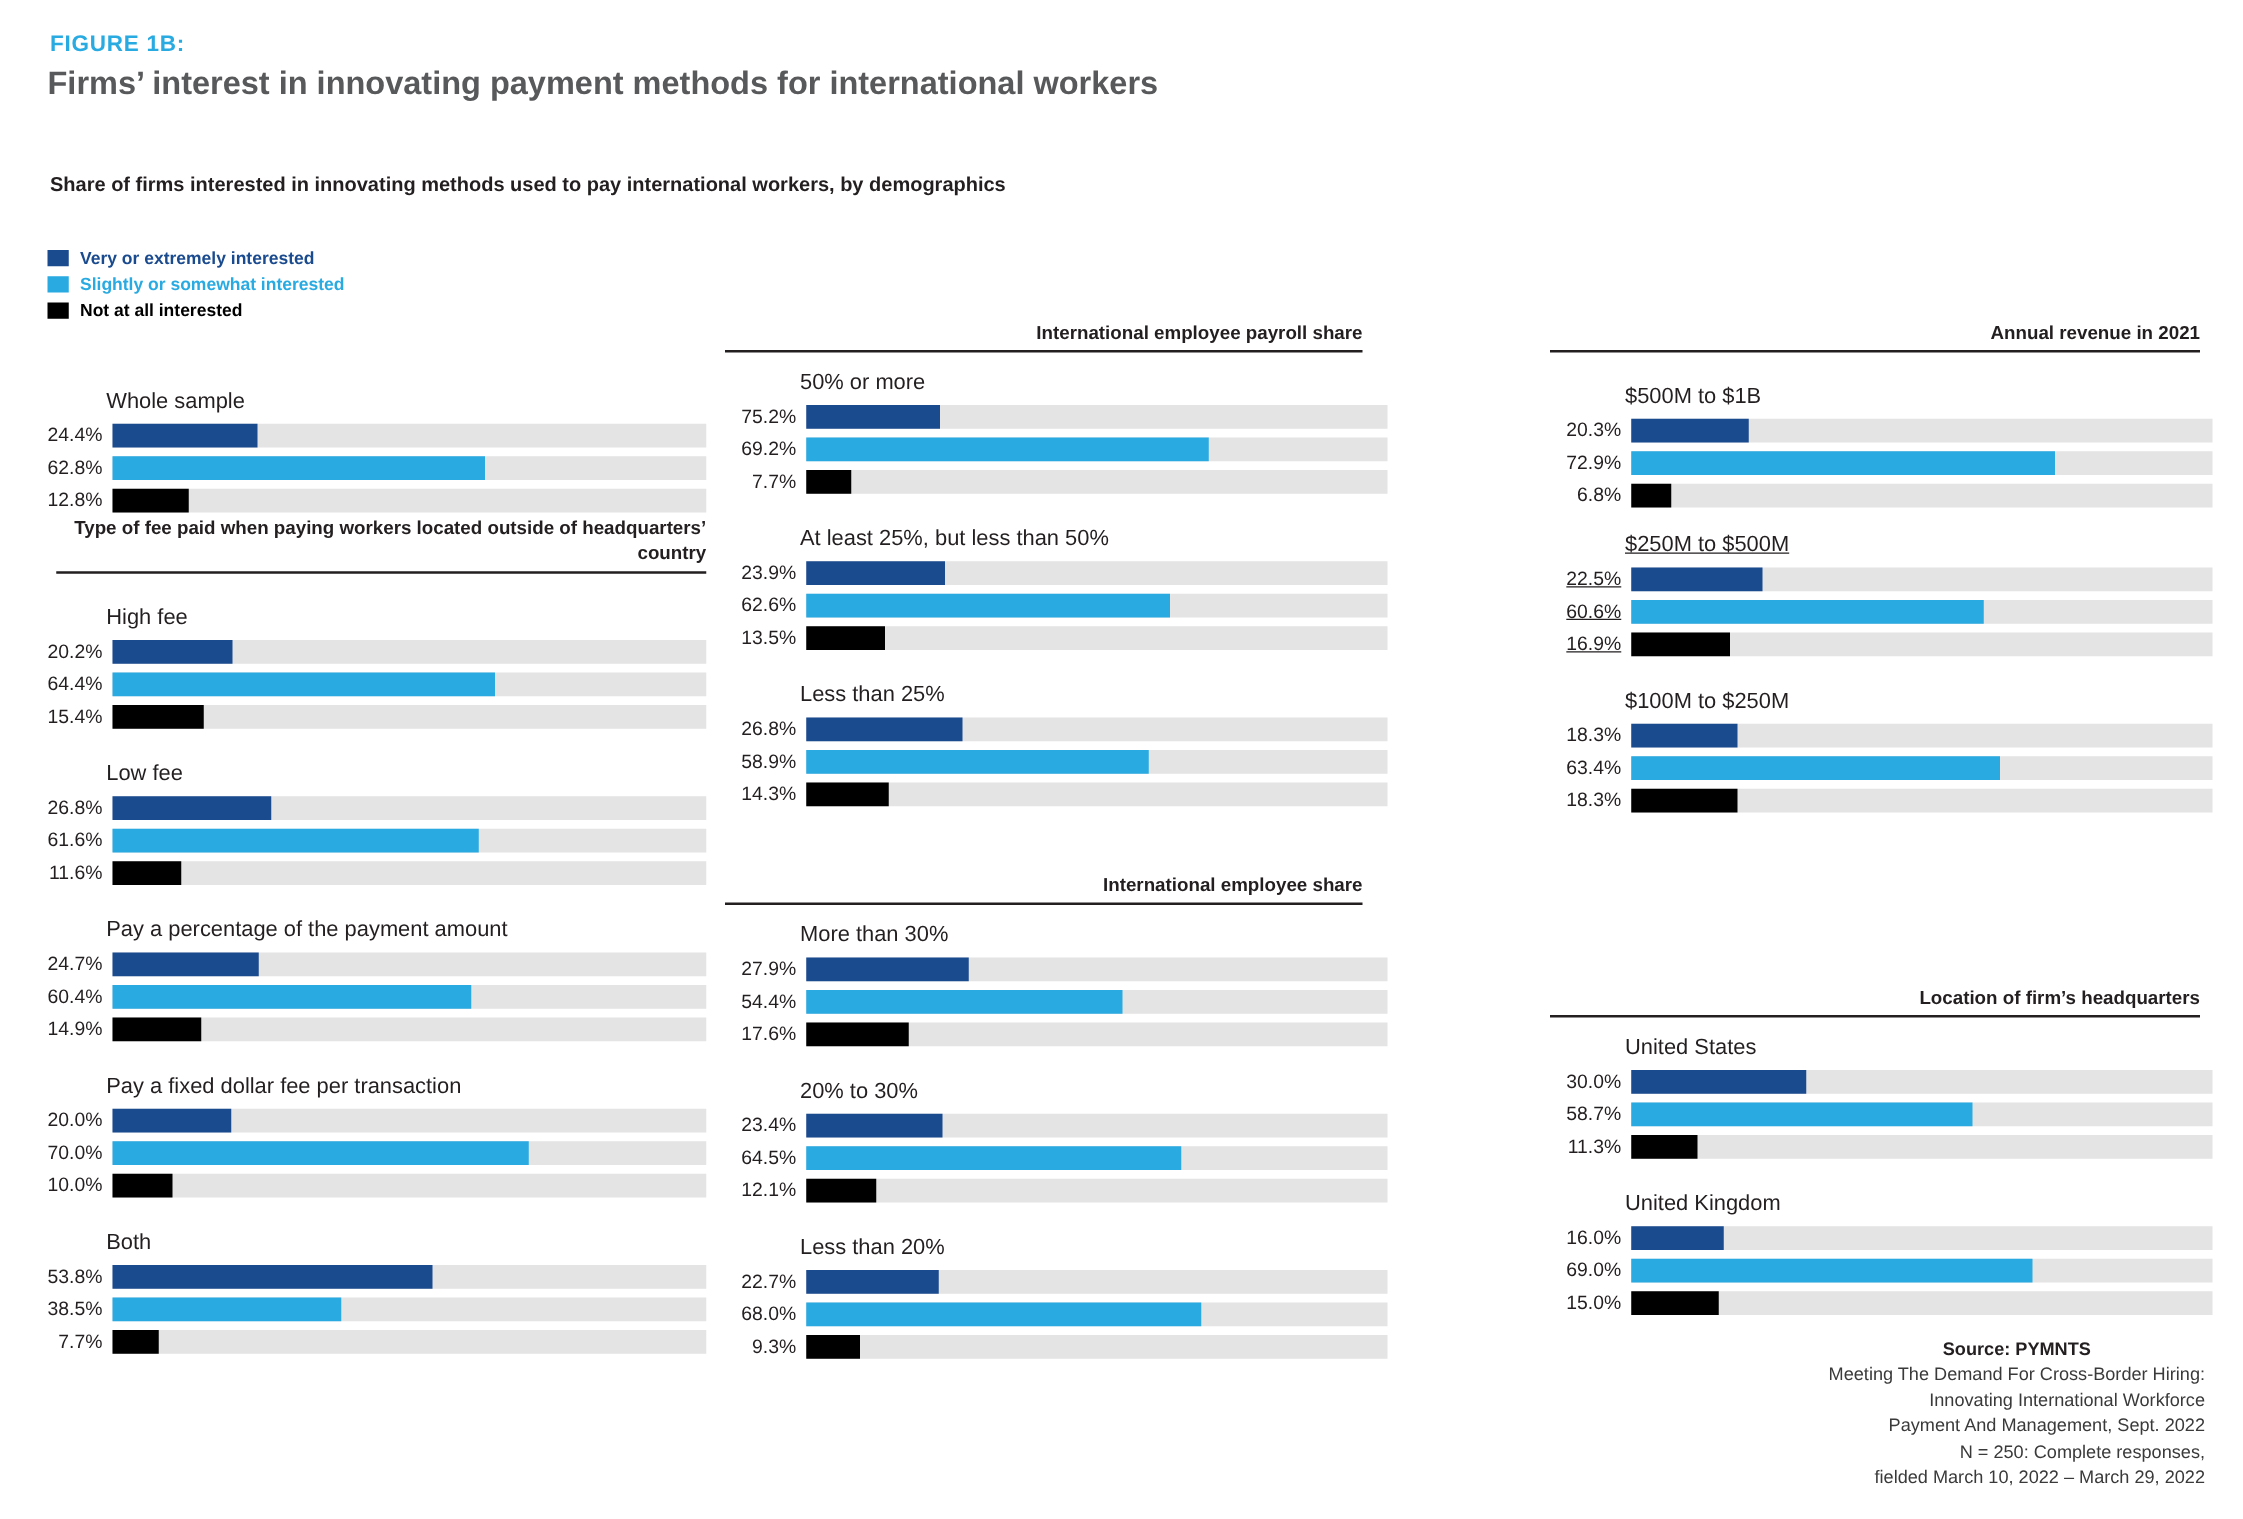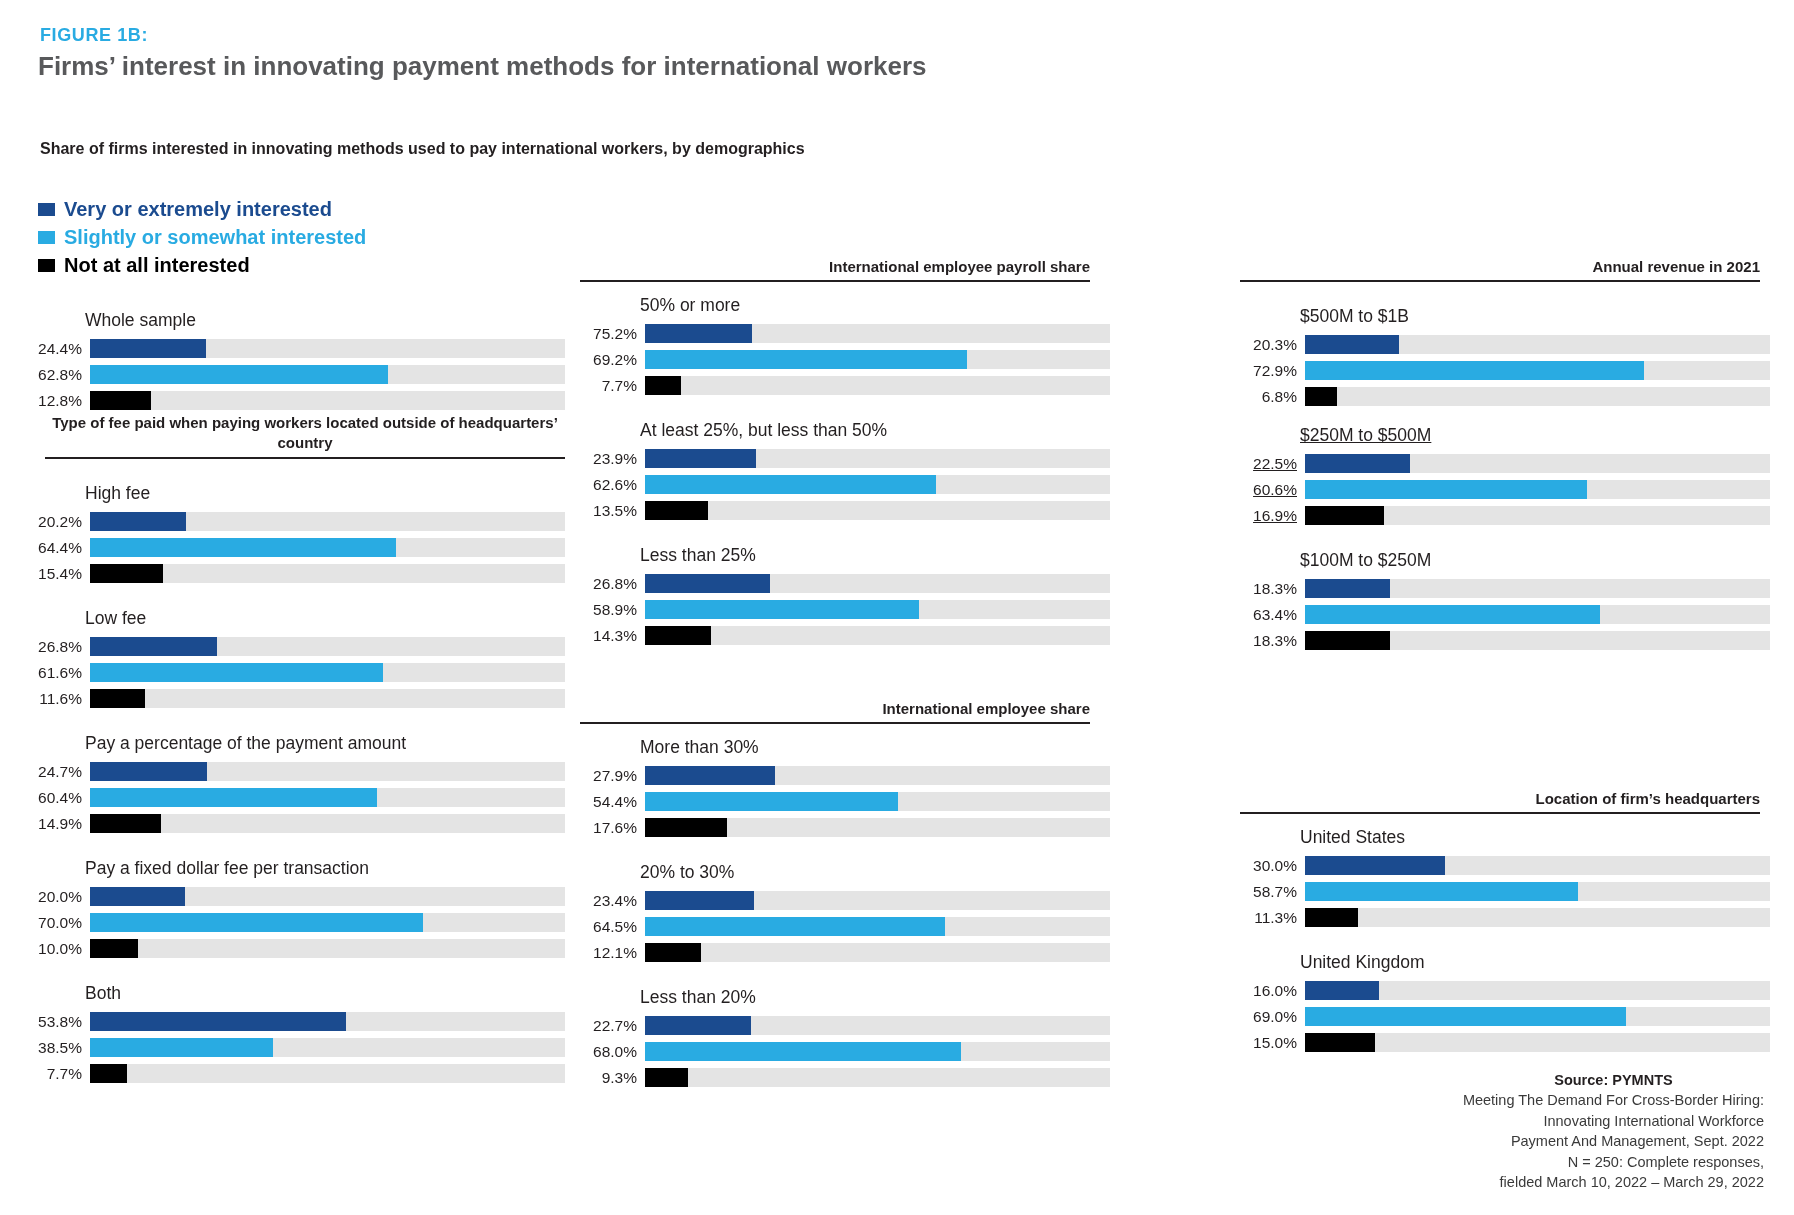--- a/index.html
+++ b/index.html
@@ -60,21 +60,21 @@
     display: flex;
     align-items: center;
     margin-bottom: 5px;
   }
   .legend-swatch {
     width: 17px;
     height: 13px;
     margin-right: 9px;
   }
   .legend-label {
-    font-size: 20px;
+    font-size: 14px;
     font-weight: bold;
   }
   
   .col {
     position: absolute;
     top: 0;
   }
   .col1 { left: 25px;  width: 540px; }
   .col2 { left: 580px; width: 530px; }
   .col3 { left: 1240px; width: 530px; }
@@ -187,21 +187,21 @@
         <div class="bar-row">
           <span class="bar-val">12.8%</span>
           <span class="bar-track">
               <span class="bar-fill" style="width:12.8%;background:#000000"></span>
             </span>
         </div>
       </div>
     </div>
 
     <div class="group" style="top:413px; left:0; width:540px;">
-      <div class="group-head center" style="width:520px; margin-left:20px; line-height:1.3;">Type of fee paid when paying workers located outside of headquarters’ country</div>
+      <div class="group-head center" style="width:520px; margin-left:20px; line-height:1.3;text-align:right;">Type of fee paid when paying workers located outside of headquarters’ country</div>
 
       <div class="cat" style="margin-top:24px;">
         <div class="cat-label">High fee</div>
         <div class="bar-row">
           <span class="bar-val">20.2%</span>
           <span class="bar-track">
               <span class="bar-fill" style="width:20.2%;background:#1b4b8f"></span>
             </span>
         </div>
         <div class="bar-row">

